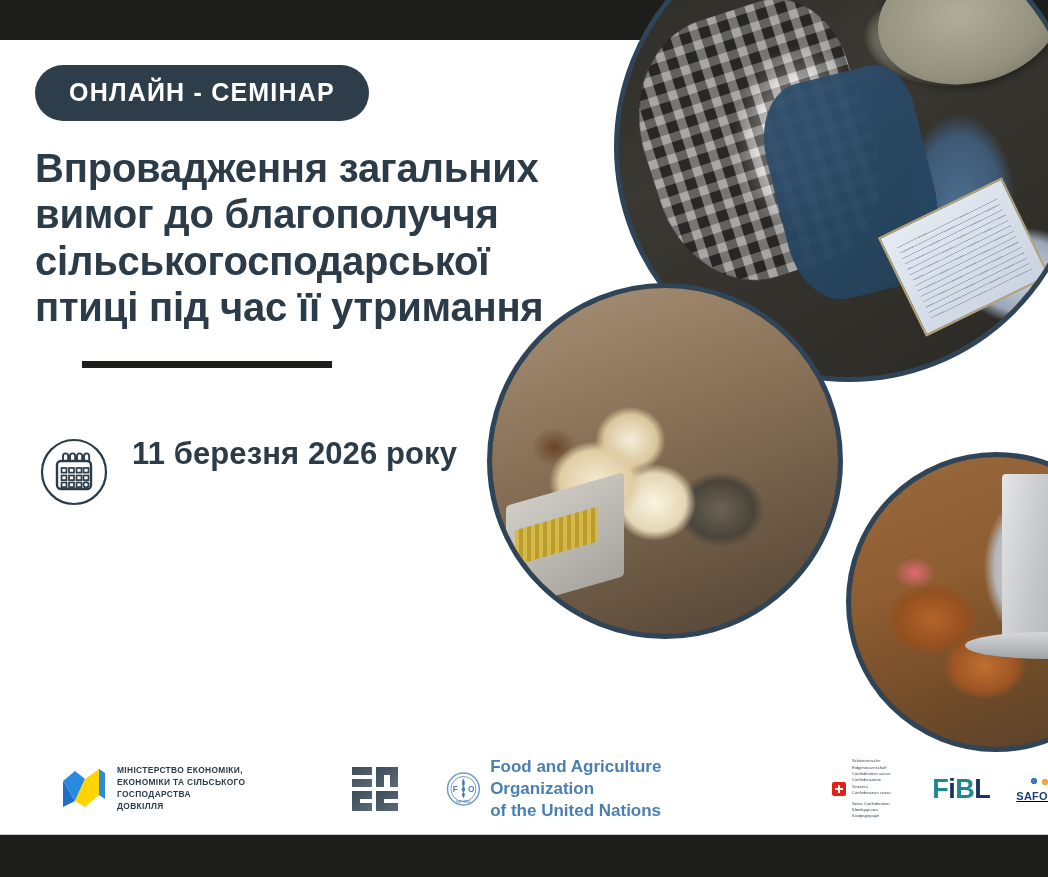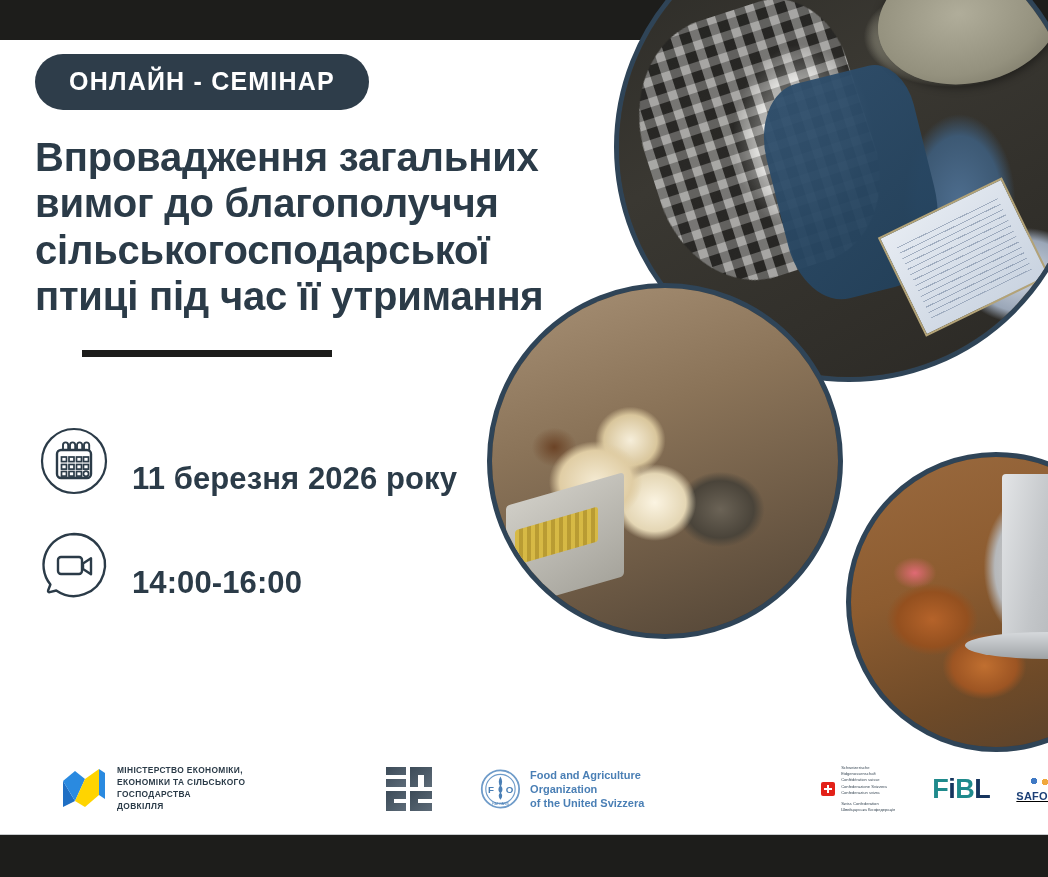--- a/index.html
+++ b/index.html
@@ -121,21 +121,21 @@
     content:""; position:absolute; left:-42%; bottom:-10%; width:190%; height:16%;
     background:linear-gradient(180deg,#d6d9dc,#9fa3a6);
     border-radius:50%;
   }
 
   
   .content { position:absolute; left:0; top:40px; width:620px; z-index:4; }
 
   .badge {
     display:inline-block;
-    margin:14px 0 0 35px;
+    margin:25px 0 0 35px;
     padding:15px 34px 16px;
     background:#2e3d4a;
     border-radius:34px;
     color:#ffffff;
     font-size:25px; font-weight:bold; letter-spacing:1.2px;
     line-height:1;
   }
 
   .title {
     margin:24px 0 12px 35px;
@@ -144,21 +144,21 @@
     font-size:40px; font-weight:bold; line-height:1.16;
     letter-spacing:-.2px;
   }
 
   .rule {
     margin:30px 0 0 82px;
     width:250px; height:7px; background:#1d1d1b;
   }
 
   .info-list { margin:68px 0 0 38px; }
-  .info-row { display:flex; align-items:flex-end; margin-bottom:32px; }
+  .info-row { display:flex; align-items:flex-start; margin-bottom:32px; }
   .info-icon {
     width:72px; height:72px; flex:0 0 72px;
     display:flex; align-items:center; justify-content:center;
   }
   .info-text {
     margin-left:22px;
     color:#2b3b48; font-size:31px; font-weight:bold; letter-spacing:.1px;
   }
 
   
@@ -172,21 +172,21 @@
   .mark-m { width:46px; height:44px; flex:0 0 46px; }
   .minecon-text {
     margin-left:10px; color:#2b3b48;
     font-size:8.4px; font-weight:bold; line-height:1.42; letter-spacing:.35px;
   }
 
   .logo-dpss { margin-left:90px; }
   .logo-fao { margin-left:44px; }
   .fao-text {
     margin-left:9px; color:#4a7fb5;
-    font-size:11px; font-weight:bold; line-height:1.3;
+    font-size:17px; font-weight:bold; line-height:1.3;
   }
 
   .logo-swiss { margin-left:130px; }
   .swiss-flag {
     width:14px; height:14px; flex:0 0 14px; background:#e32119;
     position:relative; border-radius:2px;
   }
   .swiss-flag::before, .swiss-flag::after{
     content:""; position:absolute; background:#fff;
   }
@@ -275,30 +275,20 @@
               <rect x="23.5" y="46.5" width="5" height="4.6"></rect>
                 <rect x="31" y="46.5" width="5" height="4.6"></rect>
               <rect x="38.5" y="46.5" width="5" height="4.6"></rect>
               <circle cx="48" cy="48.8" r="2.6"></circle>
             </g>
           </svg>
         </div>
         <div class="info-text">11 березня 2026 року</div>
       </div>
 
-      <div class="info-row">
-        <div class="info-icon">
-          <svg width="72" height="72" viewBox="0 0 72 72" aria-hidden="true">
-            <path d="M36 5a31 31 0 1 1-17.4 56.7l-.3-.2-6.6 1.7a1.3 1.3 0 0 1-1.6-1.7l2.3-6A31 31 0 0 1 36 5z" fill="none" stroke="#2b3b48" stroke-width="2.4" stroke-linejoin="round"></path>
-            <rect x="20" y="28" width="24" height="17" rx="3" fill="none" stroke="#2b3b48" stroke-width="2.4"></rect>
-            <path d="M45 34.5l8-5.2v16l-8-5.2z" fill="none" stroke="#2b3b48" stroke-width="2.4" stroke-linejoin="round"></path>
-          </svg>
-        </div>
-        <div class="info-text">14:00-16:00</div>
-      </div>
 
     </div>
   </div>
 
   <div class="logos">
 
     <div class="logo logo-minecon">
       <svg class="mark-m" viewBox="0 0 46 44" aria-hidden="true">
         <path d="M2 40 L2 14 L14 34 L2 40 Z" fill="#1f6fc4"></path>
         <path d="M2 14 L14 34 L24 12 L14 4 Z" fill="#2a8ae0"></path>
@@ -336,21 +326,21 @@
         <circle cx="23" cy="23" r="16.5" fill="none" stroke="#6e9bc9" stroke-width="1.3"></circle>
         <text x="9" y="27" font-family="Liberation Sans, sans-serif" font-size="11" font-weight="bold" fill="#4a7fb5">F</text>
         <text x="29" y="27" font-family="Liberation Sans, sans-serif" font-size="11" font-weight="bold" fill="#4a7fb5">O</text>
         <path d="M23 9c2.5 4 2.5 8 0 12-2.5-4-2.5-8 0-12z" fill="#4a7fb5"></path>
         <path d="M23 19c3 2.5 3 6 0 9-3-3-3-6.5 0-9z" fill="#4a7fb5"></path>
         <path d="M23 27c2.6 2 2.6 5 0 8-2.6-3-2.6-6 0-8z" fill="#4a7fb5"></path>
         <text x="23" y="41" text-anchor="middle" font-family="Liberation Sans, sans-serif" font-size="3.6" fill="#4a7fb5">FIAT PANIS</text>
       </svg>
       <div class="fao-text">
         <div>Food and Agriculture Organization</div>
-        <div>of the United Svizzera</div>
+        <div>of the United Nations</div>
       </div>
     </div>
 
     <div class="logo logo-swiss">
       <div class="swiss-flag"></div>
       <div class="swiss-text">
         <div>Schweizerische Eidgenossenschaft</div>
         <div>Confédération suisse</div>
         <div>Confederazione Svizzera</div>
         <div>Confederaziun svizra</div>

